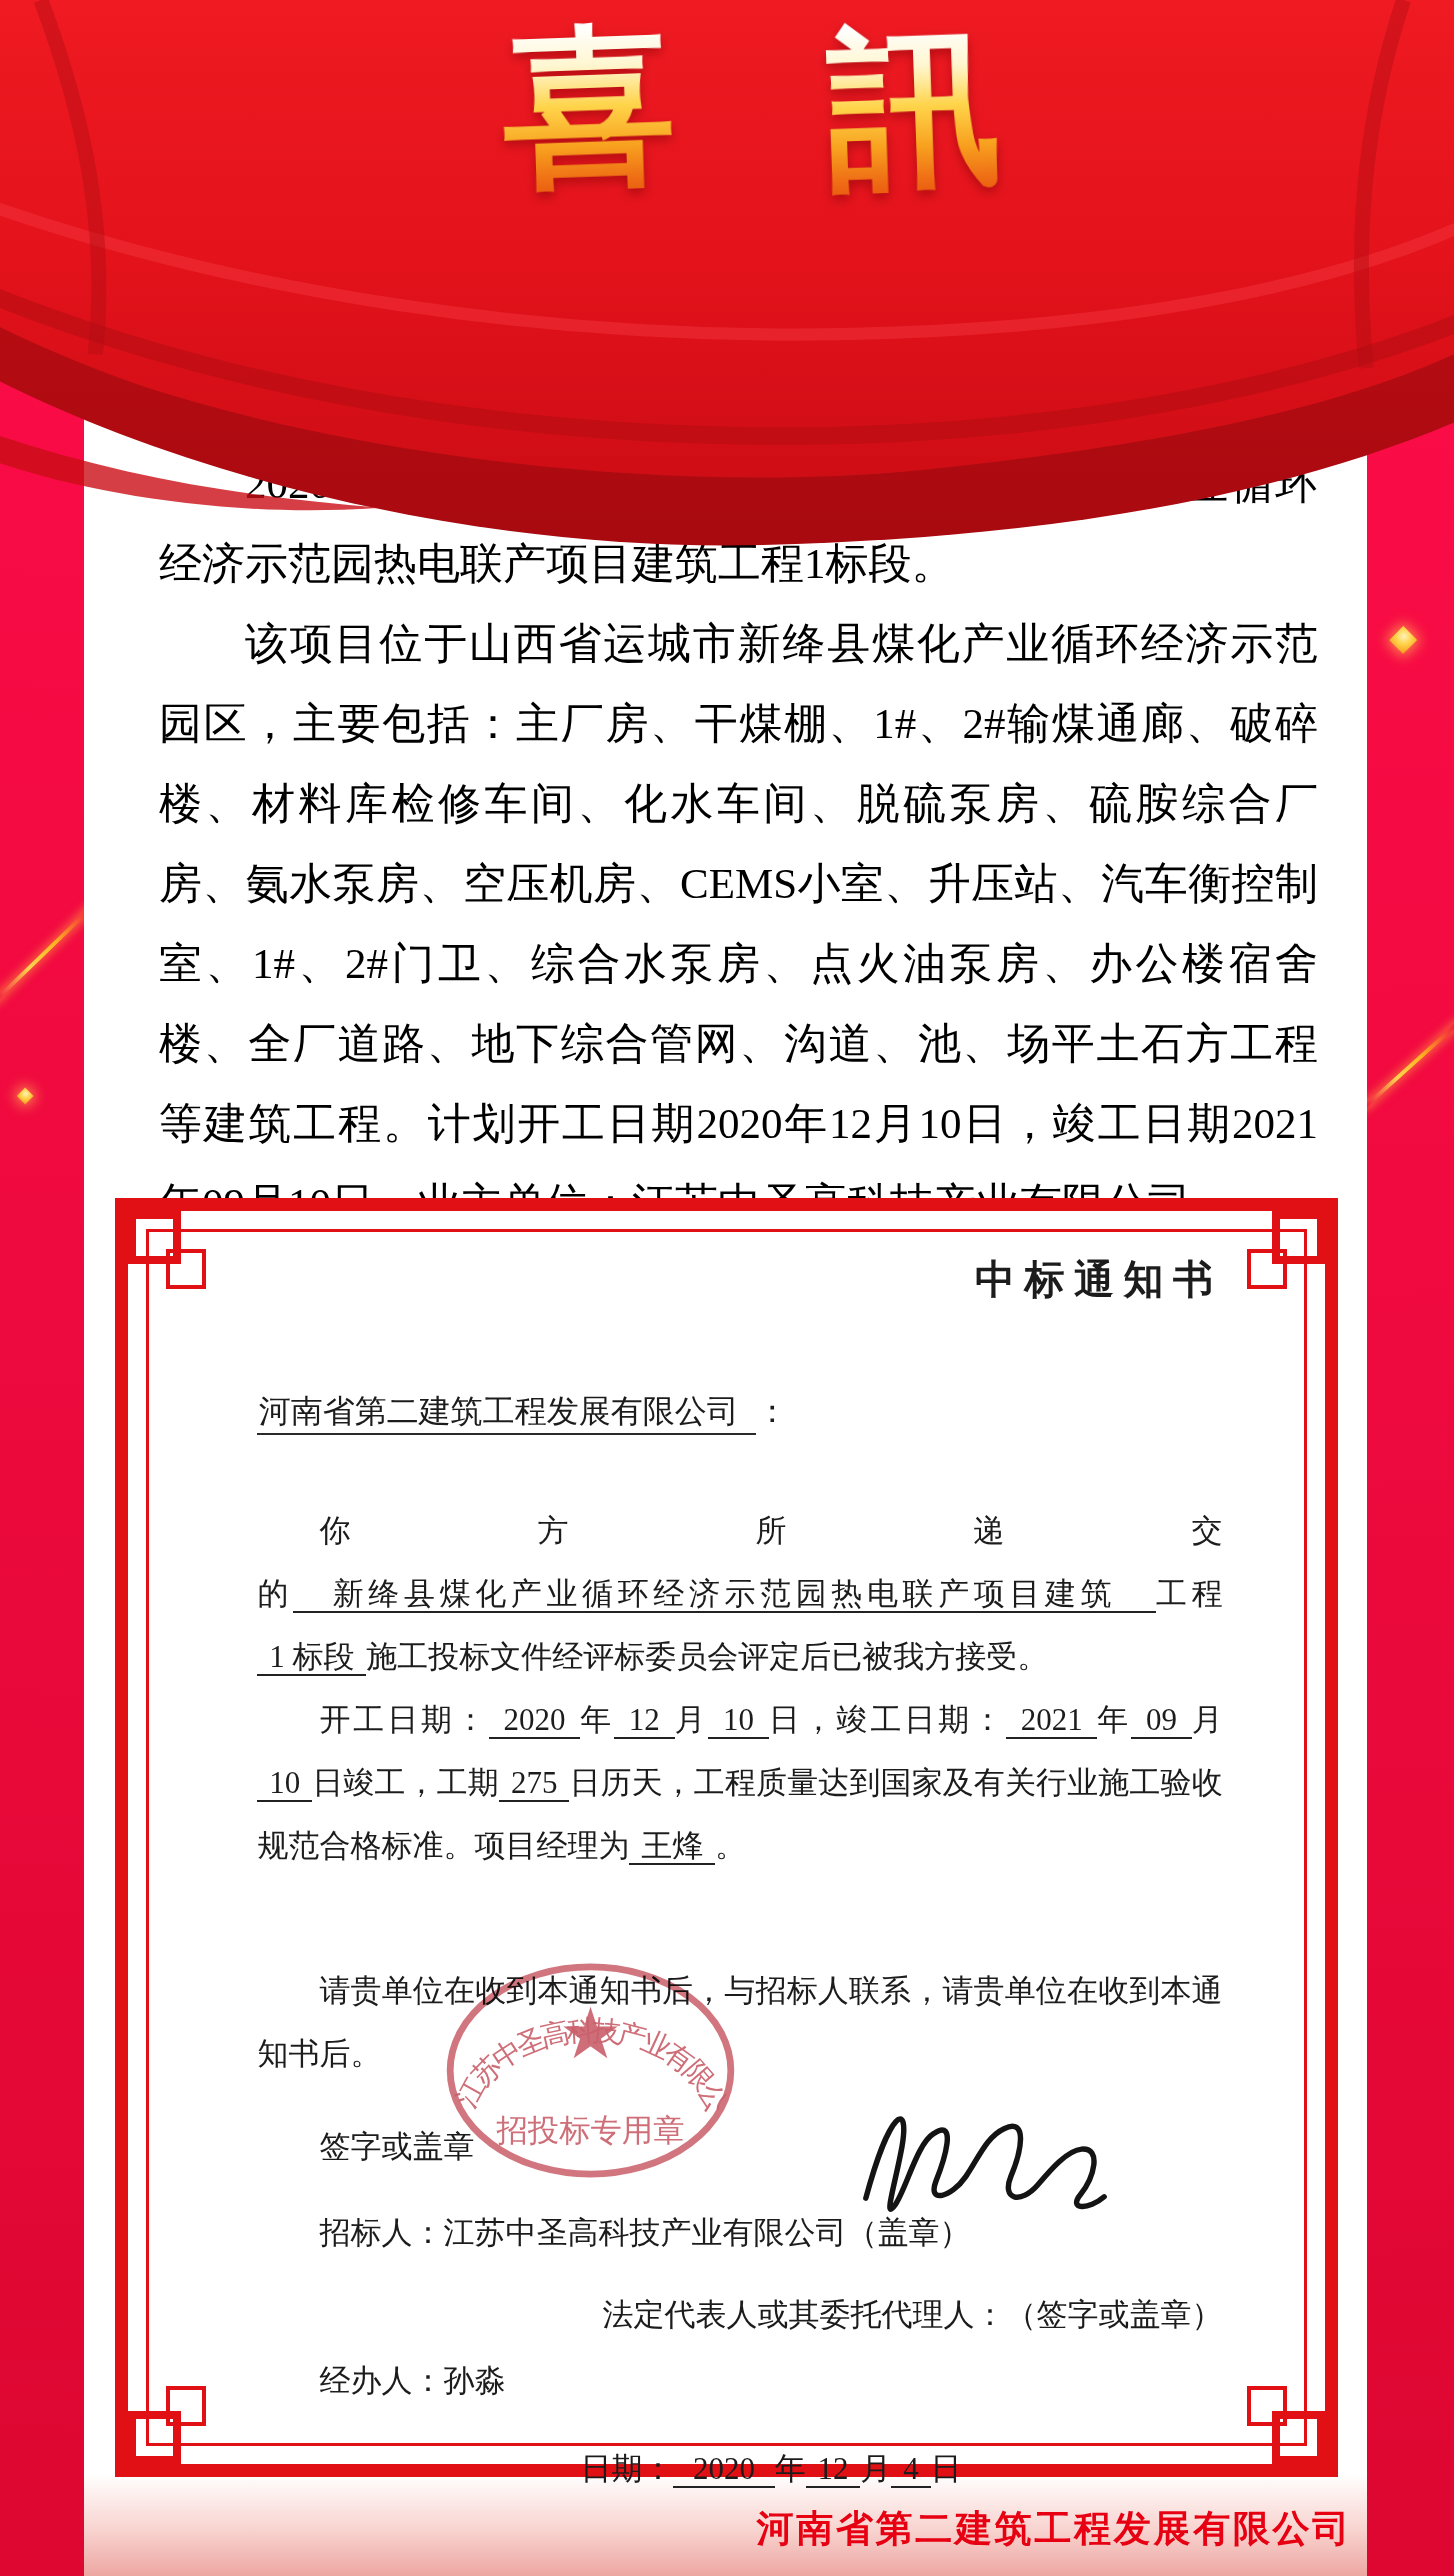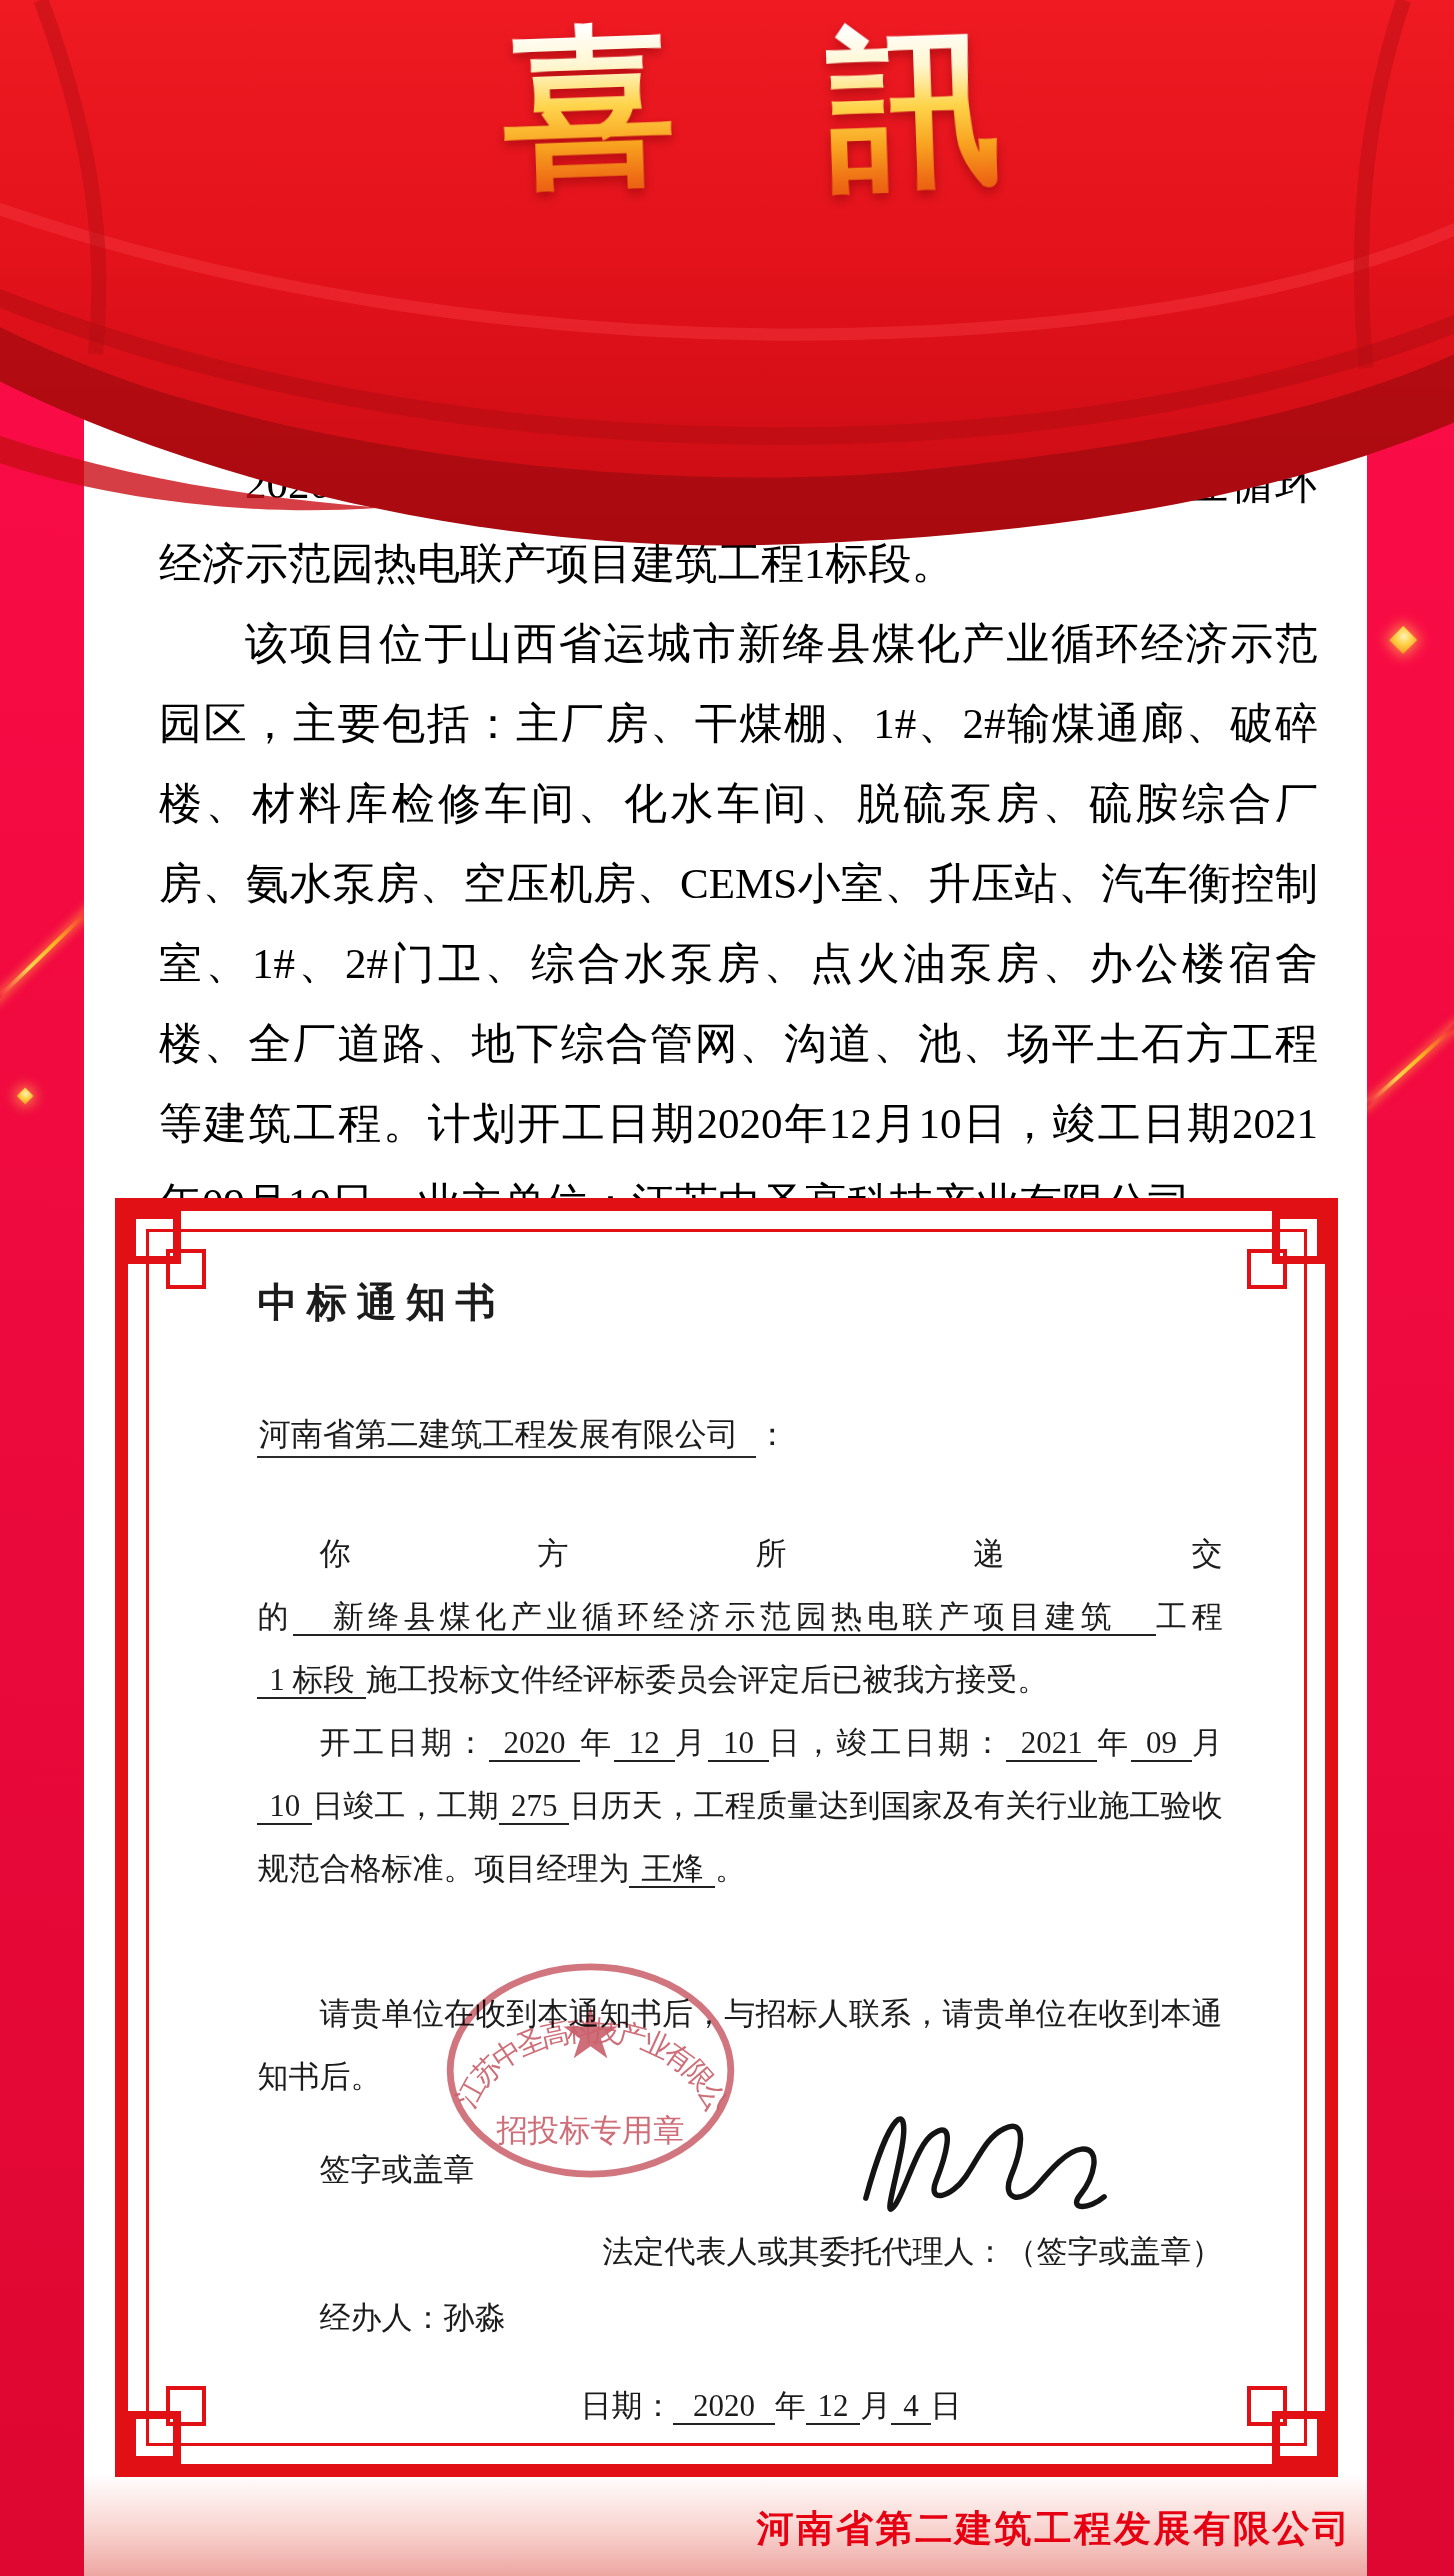--- a/index.html
+++ b/index.html
@@ -61,21 +61,21 @@
   .corner{position:absolute;width:102px;height:102px;pointer-events:none;}
   .corner .sq1{position:absolute;left:4.1px;top:4.1px;width:53px;height:53px;border:8.9px solid var(--frame-red);}
   .corner .sq2{position:absolute;left:42px;top:42px;width:40px;height:40px;border:4.1px solid var(--frame-red);}
   .corner.tl{left:-4.1px;top:-4.1px;}
   .corner.tr{right:-4.1px;top:-4.1px;transform:scaleX(-1);}
   .corner.bl{left:-4.1px;bottom:-4.1px;transform:scaleY(-1);}
   .corner.br{right:-4.1px;bottom:-4.1px;transform:scale(-1,-1);}
 
   .notice-content{position:absolute;inset:20.4px;padding:20.4px 82px 0 109px;color:var(--ink);
     font-family:"Liberation Serif","DejaVu Serif",serif;}
-  .notice-title{text-align:left;font-size:40px;letter-spacing:9.5px;margin-top:23px;font-weight:600;}
+  .notice-title{text-align:right;font-size:40px;letter-spacing:9.5px;font-weight:600;}
   .recipient-line{margin-top:83px;font-size:32px;font-weight:normal;}
   .recipient-line .name{border-bottom:2.7px solid #2a2a2a;padding:0 9.5px 4.1px 1.4px;}
   .notice-body p{font-size:31px;line-height:63px;text-align:justify;}
   .notice-body .indent{text-indent:2em;}
   .np1{margin-top:65px;font-family:Liberation Serif, serif;}
   .np3{margin-top:82px;}
   .u{border-bottom:2px solid #222;padding:0 4.1px;white-space:pre;}
   .notice-word{margin-top:41px;font-size:31px;text-indent:2em;}
   .sign-line{margin-top:44px;font-size:31px;text-indent:2em;position:relative;}
   .legal-line{margin-top:40px;text-align:right;}
@@ -177,20 +177,21 @@
           <span>你方所递交的</span><span class="u">　新绛县煤化产业循环经济示范园热电联产项目建筑　</span><span>工程</span><span class="u"> 1 标段 </span><span>施工投标文件经评标委员会评定后已被我方接受。</span>
         </p>
         <p class="indent">
           <span>开工日期：</span><span class="u"> 2020 </span><span>年</span><span class="u"> 12 </span><span>月</span><span class="u"> 10 </span><span>日，竣工日期：</span><span class="u"> 2021 </span><span>年</span><span class="u"> 09 </span><span>月</span><span class="u"> 10 </span><span>日竣工，工期</span><span class="u"> 275 </span><span>日历天，工程质量达到国家及有关行业施工验收规范合格标准。项目经理为</span><span class="u"> 王烽 </span><span>。</span>
         </p>
         <p class="np3 indent">请贵单位在收到本通知书后，与招标人联系，请贵单位在收到本通知书后。</p>
       </div>
 
       <div class="notice-word">签字或盖章</div>
 
+      <div class="sign-line">招标人：江苏中圣高科技产业有限公司（盖章）</div>
       <div class="sign-line legal-line">法定代表人或其委托代理人：（签字或盖章）</div>
       <div class="sign-line handler-line">经办人：孙淼</div>
 
       <div class="date-line">
         <span>日期：</span><span class="u">  2020  </span><span>年</span><span class="u"> 12 </span><span>月</span><span class="u"> 4 </span><span>日</span>
       </div>
     </div>
   </div>
 
   <svg class="stamp" viewBox="-218 -162 436 324">

